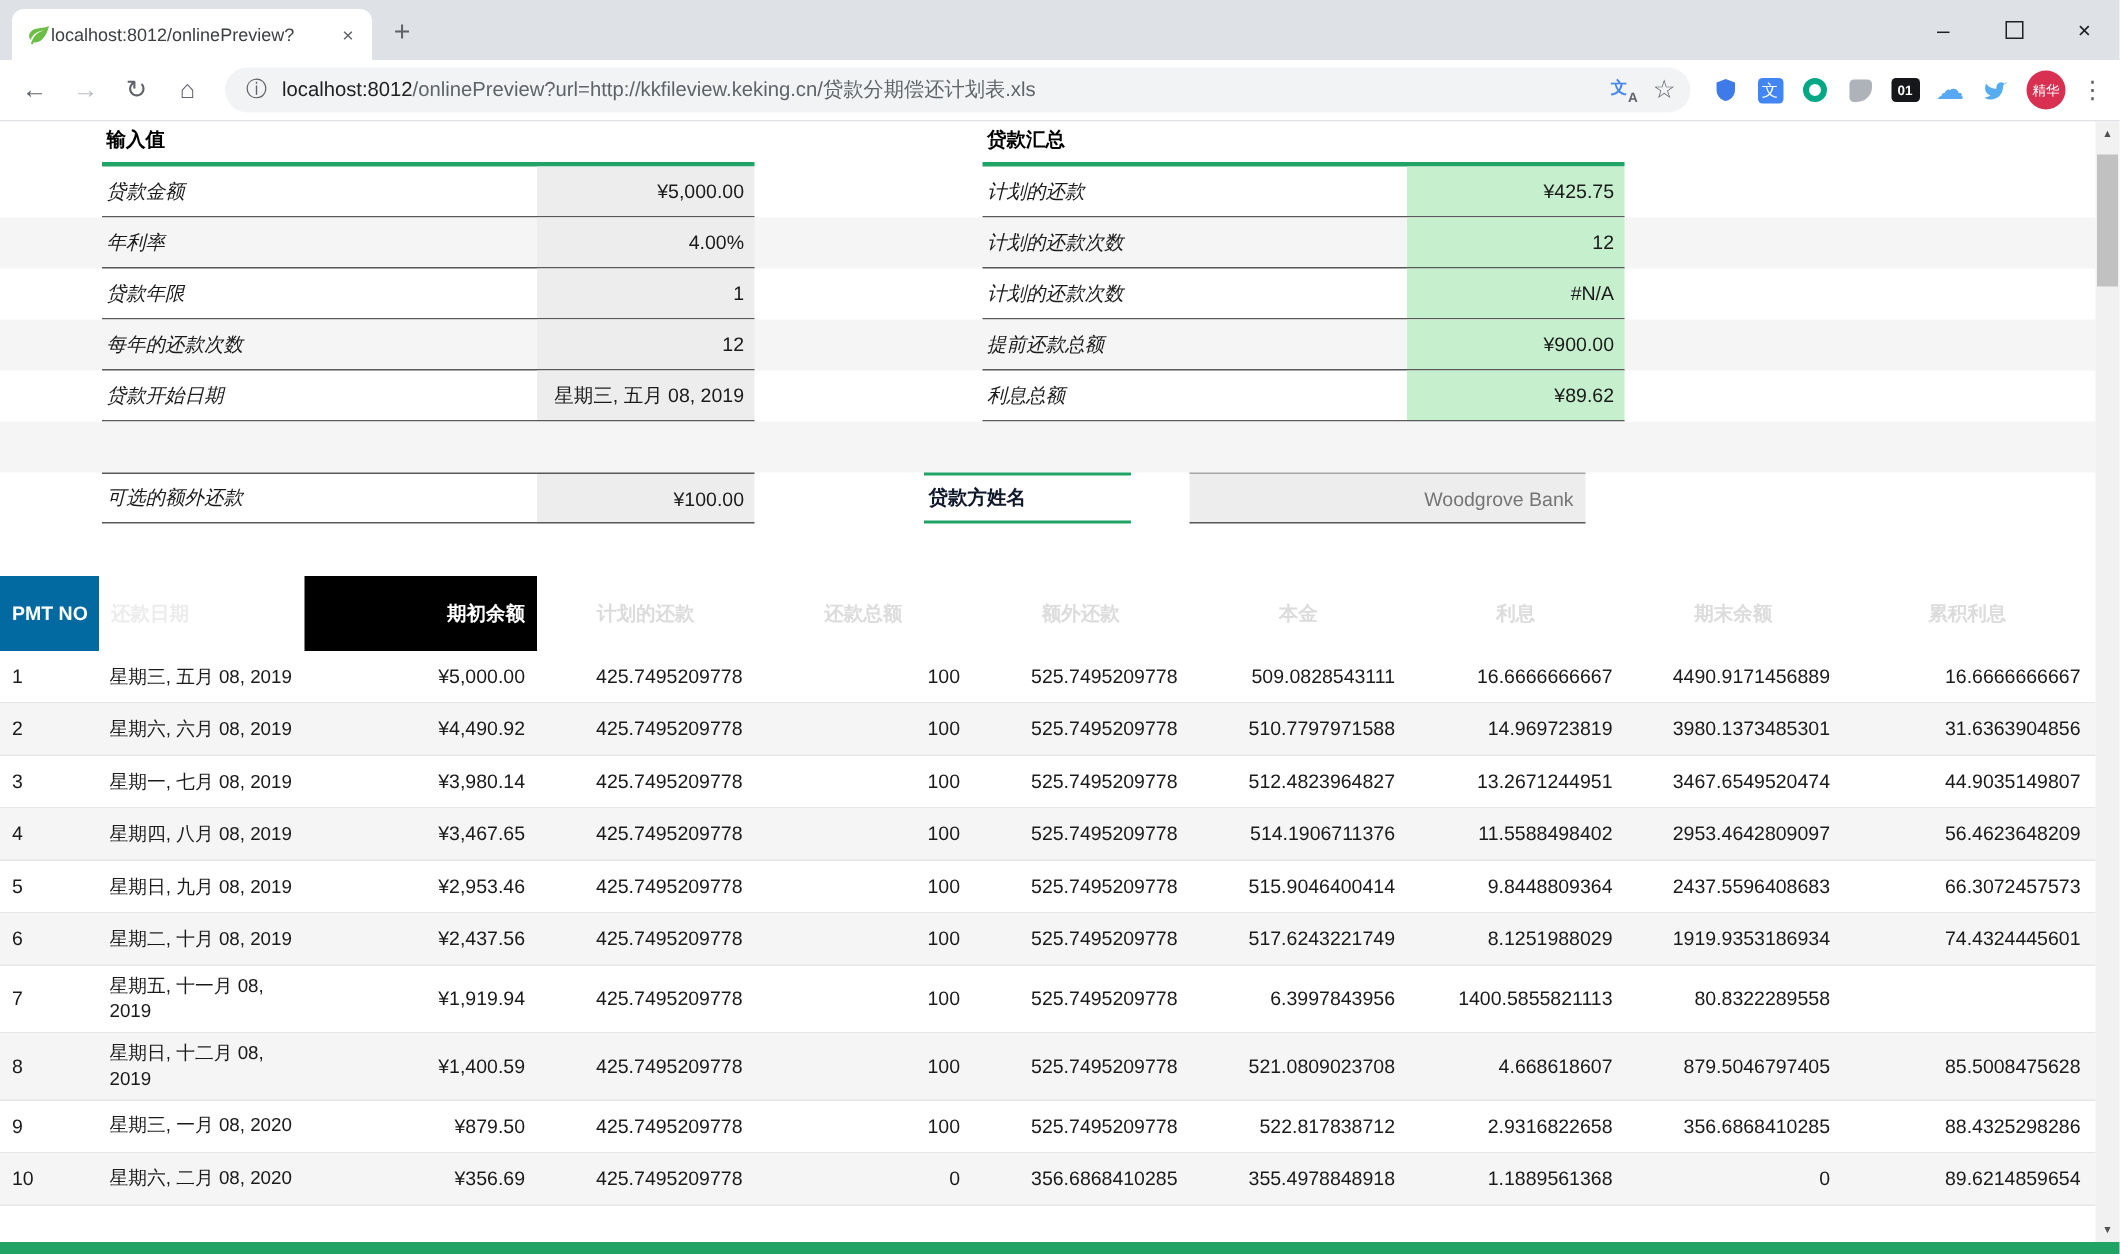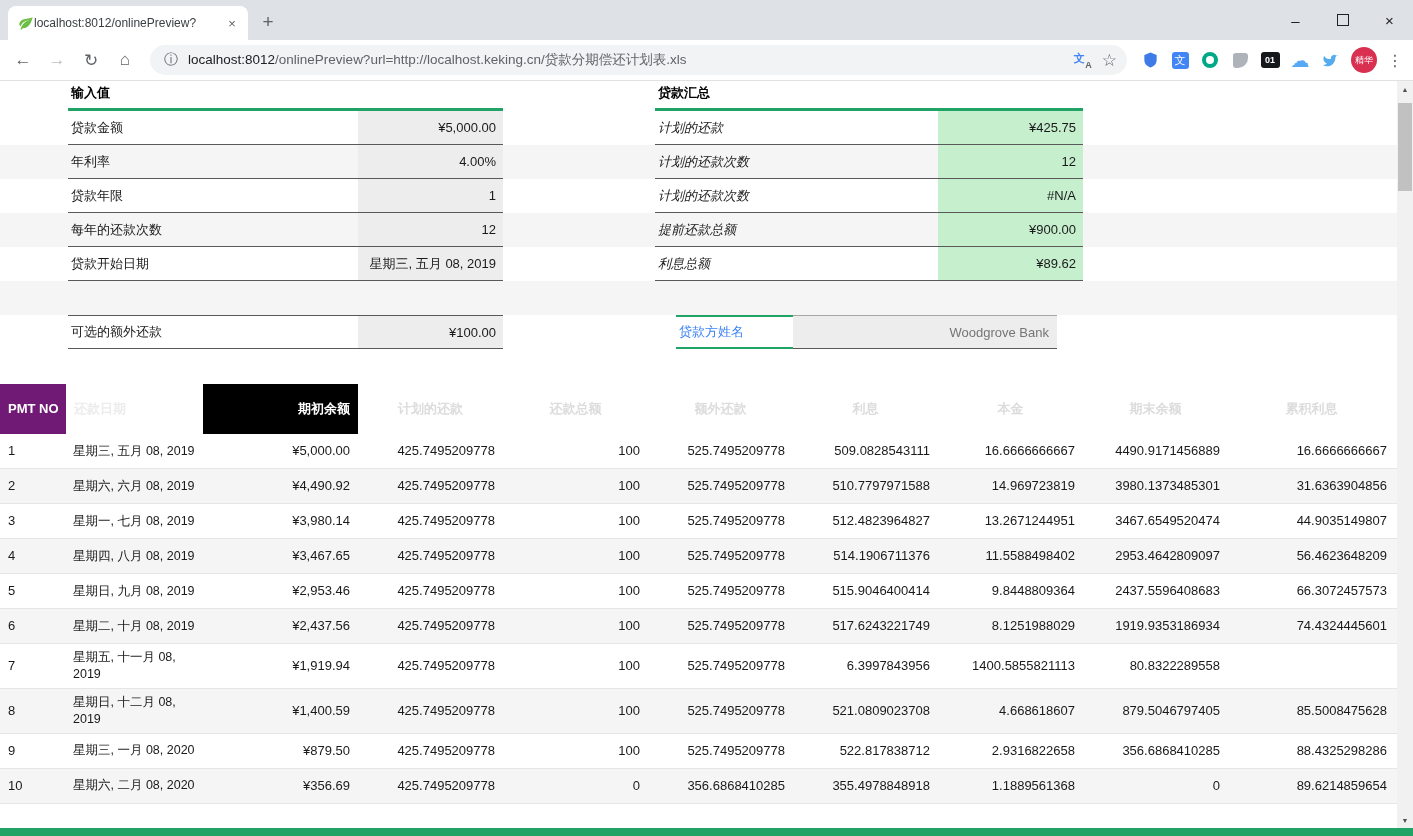--- a/index.html
+++ b/index.html
@@ -39,32 +39,32 @@
   .menu-dots{width:24px;height:28px;display:flex;align-items:center;justify-content:center;font-size:16px;color:#5F6368;flex:0 0 auto}
   
   .sheet{position:absolute;top:81px;left:0;width:1397px;background:#fff}
   .sec-titles{height:30px;position:relative}
   .sec-title{position:absolute;bottom:0;font-size:13px;font-weight:bold;color:#000;border-bottom:3px solid #21A366;padding:0 0 6px 3px;box-sizing:border-box}
   .inputs-title{left:68px;width:435px}
   .summary-title{left:655px;width:428px}
   .srow{height:34px;position:relative}
   .srow.alt{background:#F5F5F5}
   .cell{position:absolute;top:0;bottom:0;display:flex;align-items:center;font-size:13px;color:#1a1a1a;box-sizing:border-box;white-space:nowrap;overflow:hidden}
-  .l-label{left:68px;width:290px;border-bottom:1px solid #595959;padding-left:3px}
+  .l-label{left:68px;width:290px;font-style:italic;border-bottom:1px solid #595959;padding-left:3px}
   .l-value{left:358px;width:145px;background:#EDEDED;border-bottom:1px solid #595959;justify-content:flex-end;padding-right:7px}
   .r-label{left:655px;width:283px;font-style:italic;border-bottom:1px solid #595959;padding-left:3px}
   .r-value{left:938px;width:145px;background:#C6EFCE;border-bottom:1px solid #595959;justify-content:flex-end;padding-right:7px}
   .srow.extra .l-label,.srow.extra .l-value{border-top:1px solid #595959}
-  .lender-label{left:676px;width:138px;font-weight:normal;color:#3b82f6;border-top:2px solid #21A366;border-bottom:2px solid #21A366;padding-left:3px}
+  .lender-label{left:616px;width:138px;font-weight:bold;color:#0f172a;border-top:2px solid #21A366;border-bottom:2px solid #21A366;padding-left:3px}
   .lender-value{left:793px;width:264px;background:#EDEDED;color:#757575;border-top:1px solid #A6A6A6;border-bottom:1px solid #595959;justify-content:flex-end;padding-right:8px}
   .gap2{height:35px}
   
   .mt-header{display:flex;height:50px;align-items:stretch}
   .mt-header > div{display:flex;align-items:center;justify-content:center;font-size:13px;font-weight:bold;box-sizing:border-box;color:#DCDCDC}
-  .mt-header > div:nth-of-type(1){background:#701a75;color:#fff;justify-content:flex-start;padding-left:8px;line-height:1.3}
+  .mt-header > div:nth-of-type(1){background:#0369a1;color:#fff;justify-content:flex-start;padding-left:8px;line-height:1.3}
   .mt-header > div:nth-of-type(2){justify-content:flex-start;padding-left:8px;color:#ECECEC}
   .mt-header > div:nth-of-type(3){background:#000000;color:#fff;justify-content:flex-end;padding-right:8px}
   .mrow{display:flex;min-height:34px;border-bottom:1px solid #E6E6E6;align-items:stretch}
   .mrow > div{display:flex;align-items:center;justify-content:flex-end;font-size:13px;color:#1a1a1a;box-sizing:border-box;padding:5px 8px;line-height:1.35}
   .mrow > div:nth-of-type(1){justify-content:flex-start}
   .mrow > div:nth-of-type(2){justify-content:flex-start;font-size:12.5px;padding:5px 2px 5px 7px}
   .mt-rows .mrow:nth-of-type(even){background:#F5F5F5}
   .mt-header > div:nth-of-type(1),.mrow > div:nth-of-type(1){width:66px;flex:0 0 66px}
   .mt-header > div:nth-of-type(2),.mrow > div:nth-of-type(2){width:137px;flex:0 0 137px}
   .mt-header > div:nth-of-type(3),.mrow > div:nth-of-type(3){width:155px;flex:0 0 155px}
@@ -104,21 +104,21 @@
   </div>
 </div>
 
 <div class="toolbar">
   <div class="nav-btn">←</div>
   <div class="nav-btn disabled">→</div>
   <div class="nav-btn">↻</div>
   <div class="nav-btn">⌂</div>
   <div class="omnibox">
     <span class="info-icon">ⓘ</span>
-    <span class="url"><span class="host">localhost:8012</span><span class="rest">/onlinePreview?url=http://localhost.keking.cn/贷款分期偿还计划表.xls</span></span>
+    <span class="url"><span class="host">localhost:8012</span><span class="rest">/onlinePreview?url=http://kkfileview.keking.cn/贷款分期偿还计划表.xls</span></span>
     <span class="omni-right">
       <span class="g-translate">
           <span class="zh">文</span>
           <span class="en">A</span>
         </span>
       <span class="star-icon">☆</span>
     </span>
   </div>
   <div class="ext-area">
     <div class="ext">
@@ -201,22 +201,22 @@
 
   <div class="main-table">
     <div class="mt-header">
 
     <div>PMT NO</div>
         <div>还款日期</div>
         <div>期初余额</div>
         <div>计划的还款</div>
         <div>还款总额</div>
         <div>额外还款</div>
+        <div>本金</div>
         <div>利息</div>
-        <div>本金</div>
         <div>期末余额</div>
         <div>累积利息</div>
       </div>
     <div class="mt-rows">
 
         <div class="mrow">
           <div>1</div>
           <div>星期三, 五月 08, 2019</div>
           <div>¥5,000.00</div>
           <div>425.7495209778</div>

